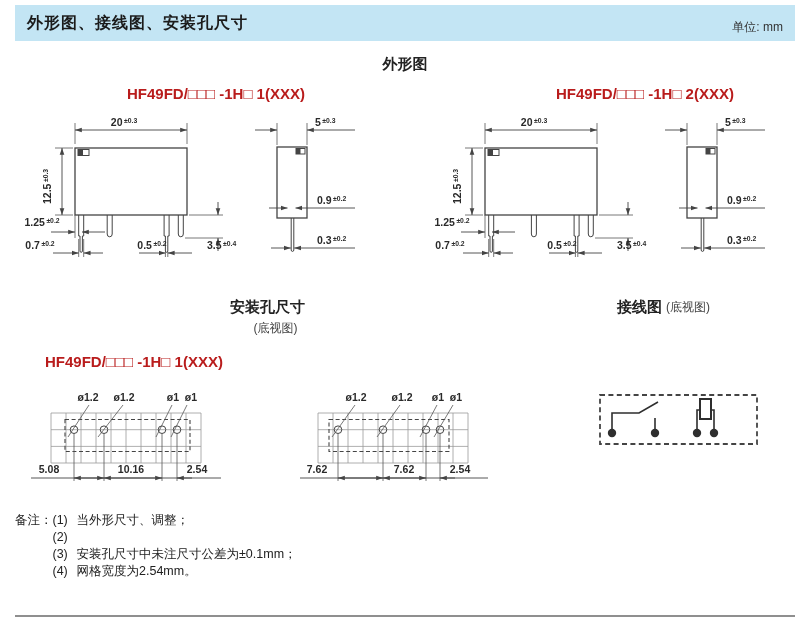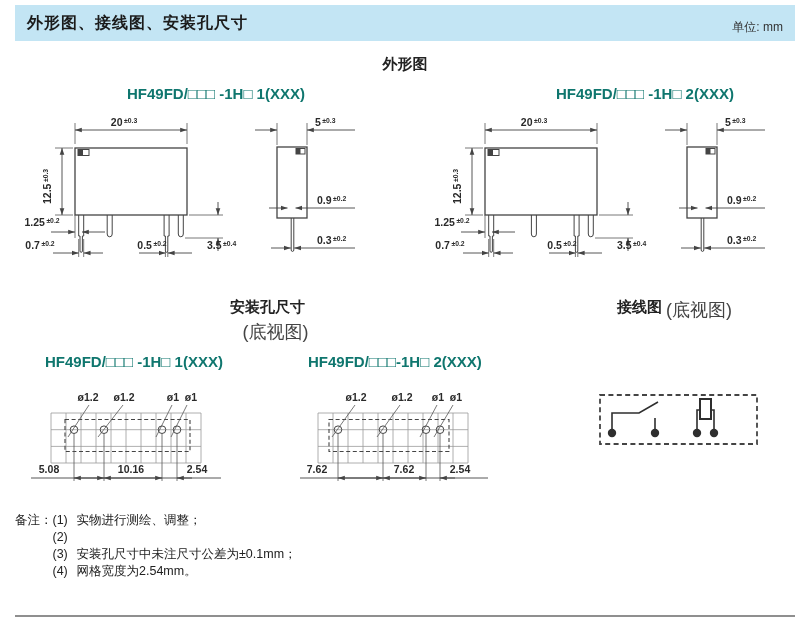--- a/index.html
+++ b/index.html
@@ -7,22 +7,22 @@
         font-family:"Liberation Sans","DejaVu Sans",sans-serif;color:#222;}
   .abs{position:absolute;}
   
   .header{left:15px;top:5px;width:780px;height:36px;background:#c3e5f4;
           display:flex;align-items:center;justify-content:space-between;
           padding:0 12px;box-sizing:border-box;}
   .header .title{font-size:16px;font-weight:bold;letter-spacing:1px;color:#1b1b1b;align-self:center;}
   .header .unit{font-size:12px;color:#333;align-self:flex-end;padding-bottom:5px;}
   
   .sec-title{font-size:15px;font-weight:bold;color:#222;}
-  .sub{font-size:18px;font-weight:normal;color:#444;}
-  .variant{font-size:15px;font-weight:600;color:#0f766e;}
+  .sub{font-size:12px;font-weight:normal;color:#444;}
+  .variant{font-size:15px;font-weight:600;color:#b91c1c;}
   
   svg{overflow:visible;}
   .body-line{fill:none;stroke:#444;stroke-width:1.3;}
   .thin{fill:none;stroke:#444;stroke-width:1;}
   .dimline{stroke:#444;stroke-width:0.9;fill:none;}
   .ext{stroke:#555;stroke-width:0.8;}
   .grid{stroke:#9a9a9a;stroke-width:0.8;}
   .dashed{fill:none;stroke:#444;stroke-width:1.1;stroke-dasharray:4 2.6;}
   .mark{fill:none;stroke:#444;stroke-width:1;}
   .markfill{fill:#444;stroke:none;}
@@ -181,27 +181,26 @@
     <line class="dimline" x1="254" y1="100" x2="272.5" y2="100" marker-end="url(#arr)"></line>
     <line class="dimline" x1="340" y1="100" x2="280.5" y2="100" marker-end="url(#arr)"></line>
     <text class="dim" x="302" y="96"><tspan>0.9</tspan><tspan class="tol" dx="1.5" dy="-3.5">±0.2</tspan></text>
     <line class="dimline" x1="256" y1="140" x2="275.8" y2="140" marker-end="url(#arr)"></line>
     <line class="dimline" x1="340" y1="140" x2="279.2" y2="140" marker-end="url(#arr)"></line>
     <text class="dim" x="302" y="136"><tspan>0.3</tspan><tspan class="tol" dx="1.5" dy="-3.5">±0.2</tspan></text>
   </svg>
 
   <div class="abs sec-title" style="left:230px;top:298px;">安装孔尺寸</div>
   <div class="abs sub" style="left:228px;top:320px;width:95px;text-align:center;">(底视图)</div>
-  <div class="abs" style="left:617px;top:298px;display:flex;align-items:flex-start;gap:4px;">
+  <div class="abs" style="left:617px;top:298px;display:flex;align-items:center;gap:4px;">
     <span class="sec-title">接线图</span>
     <span class="sub">(底视图)</span>
   </div>
 
   <div class="abs variant" style="left:45px;top:353px;">HF49FD/□□□ -1H□ 1(XXX)</div>
-  <div class="abs variant" style="left:308px;top:353px;">HF49FD/□□□-1H□ 2(XXX)</div>
 
   <svg class="abs" style="left:25px;top:386px;" width="210" height="100" viewBox="0 0 210 100">
     <g class="grid">
       <line x1="26" y1="27" x2="176" y2="27"></line>
         <line x1="26" y1="43.7" x2="176" y2="43.7"></line>
       <line x1="26" y1="60.4" x2="176" y2="60.4"></line>
         <line x1="26" y1="77" x2="176" y2="77"></line>
       <line x1="26" y1="27" x2="26" y2="77"></line>
         <line x1="41" y1="27" x2="41" y2="77"></line>
       <line x1="56" y1="27" x2="56" y2="77"></line>
@@ -308,21 +307,21 @@
     </g>
   </svg>
 
   <div class="abs notes">
     <div class="notes-flex">
       <span class="notes-label">备注：</span>
       <div style="flex:1;">
         <div class="note-item">
           <span class="note-num">(1)</span>
           <div class="note-lines">
-            <div>实物进行测绘、调整；</div>
+            <div>当外形尺寸、调整；</div>
           </div>
         </div>
         <div class="note-item">
           <span class="note-num">(2)</span>
           <div class="note-lines">
           </div>
         </div>
         <div class="note-item">
           <span class="note-num">(3)</span>
           <div class="note-lines">

